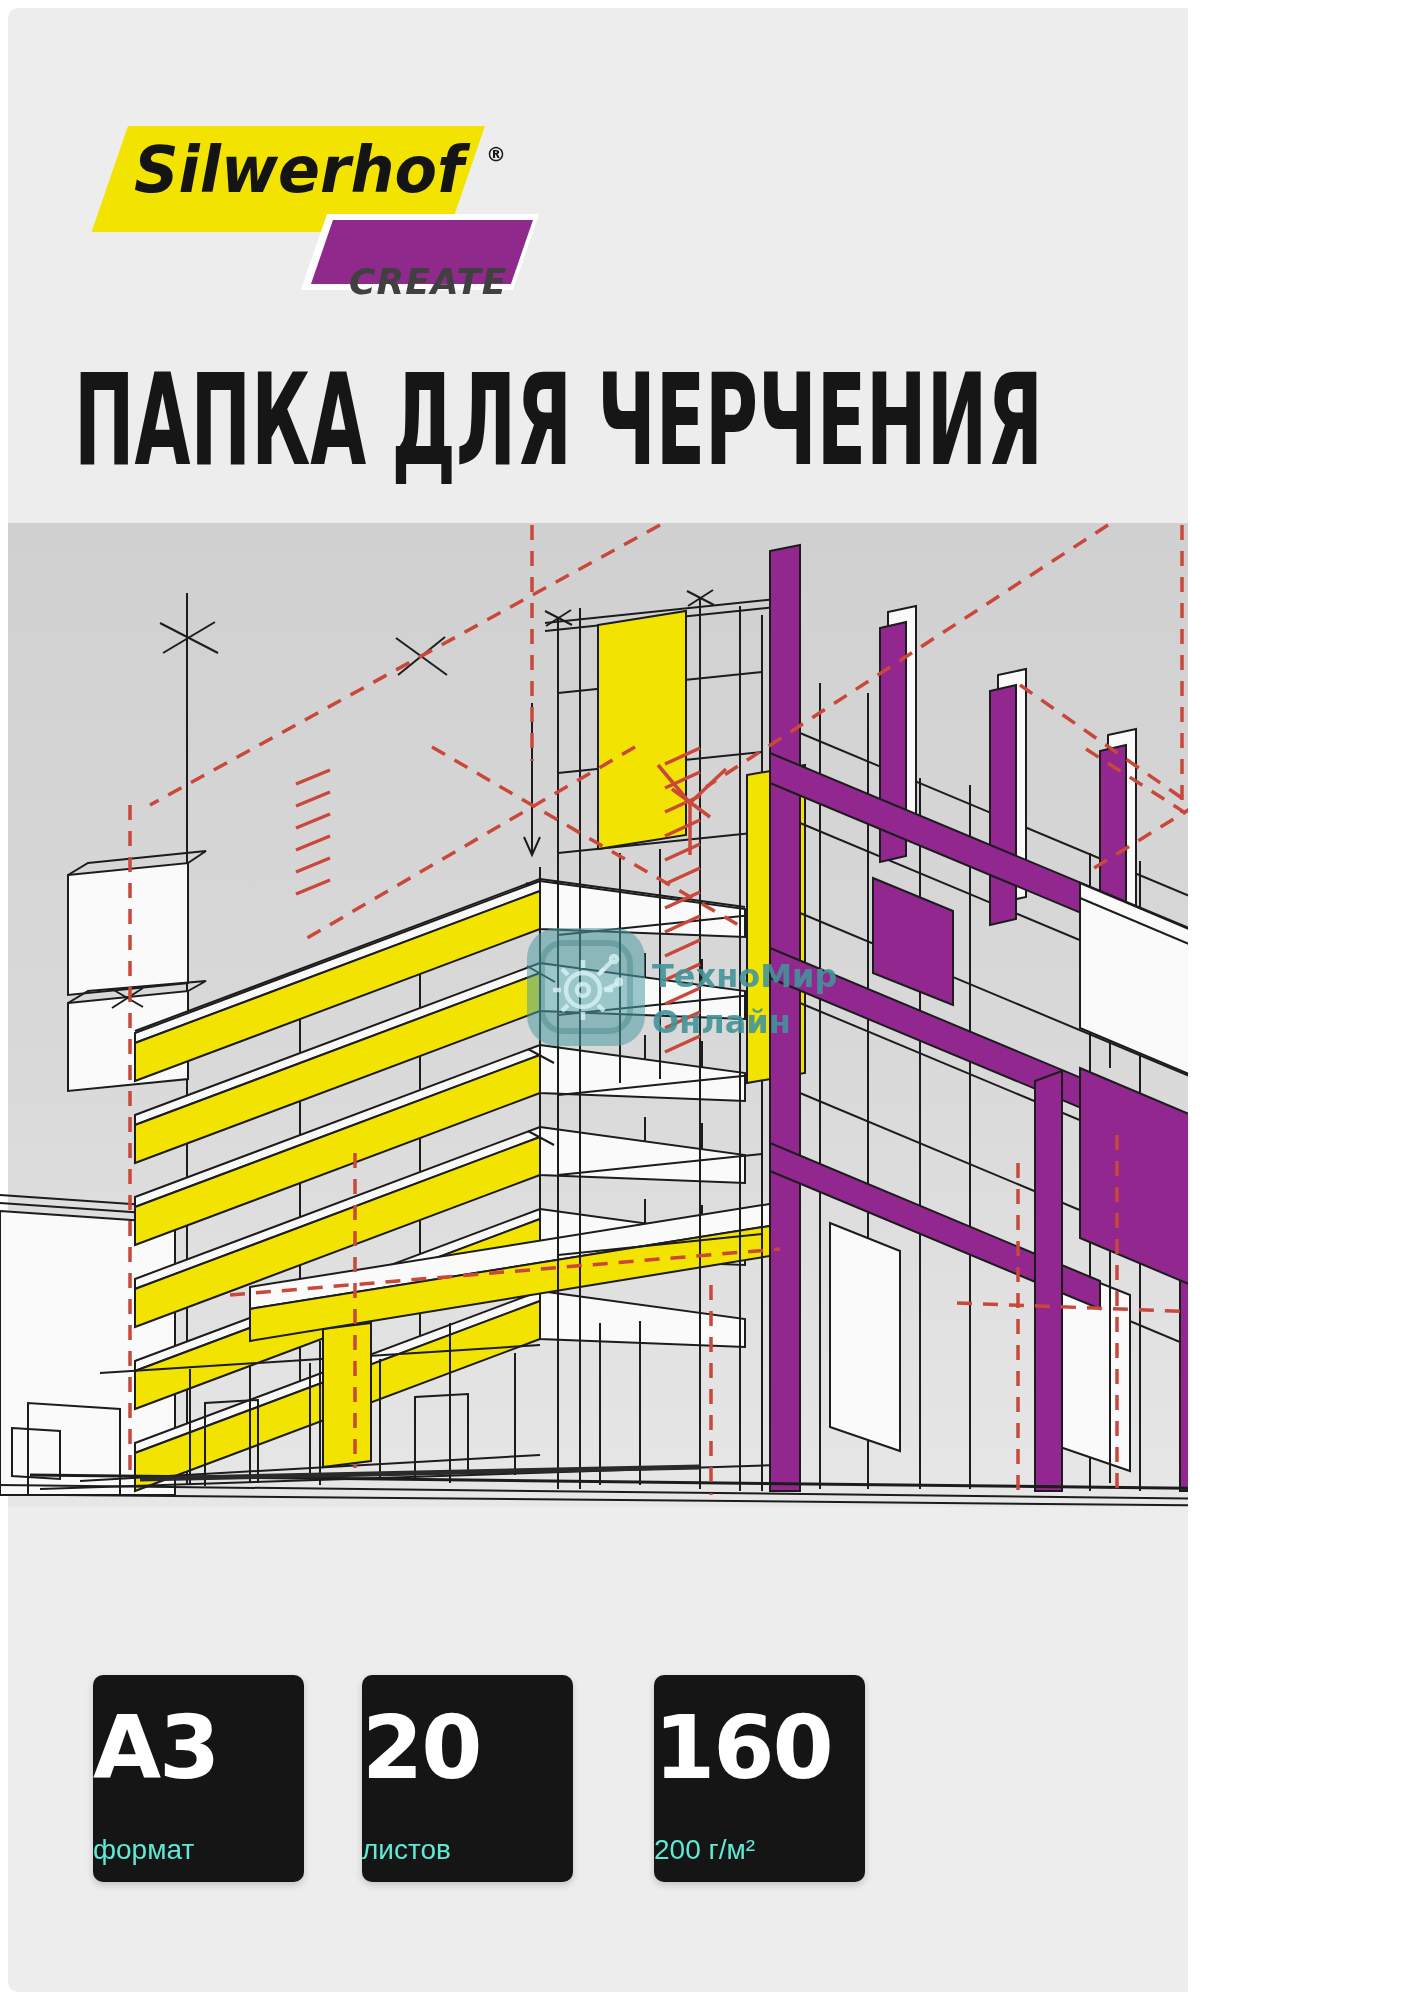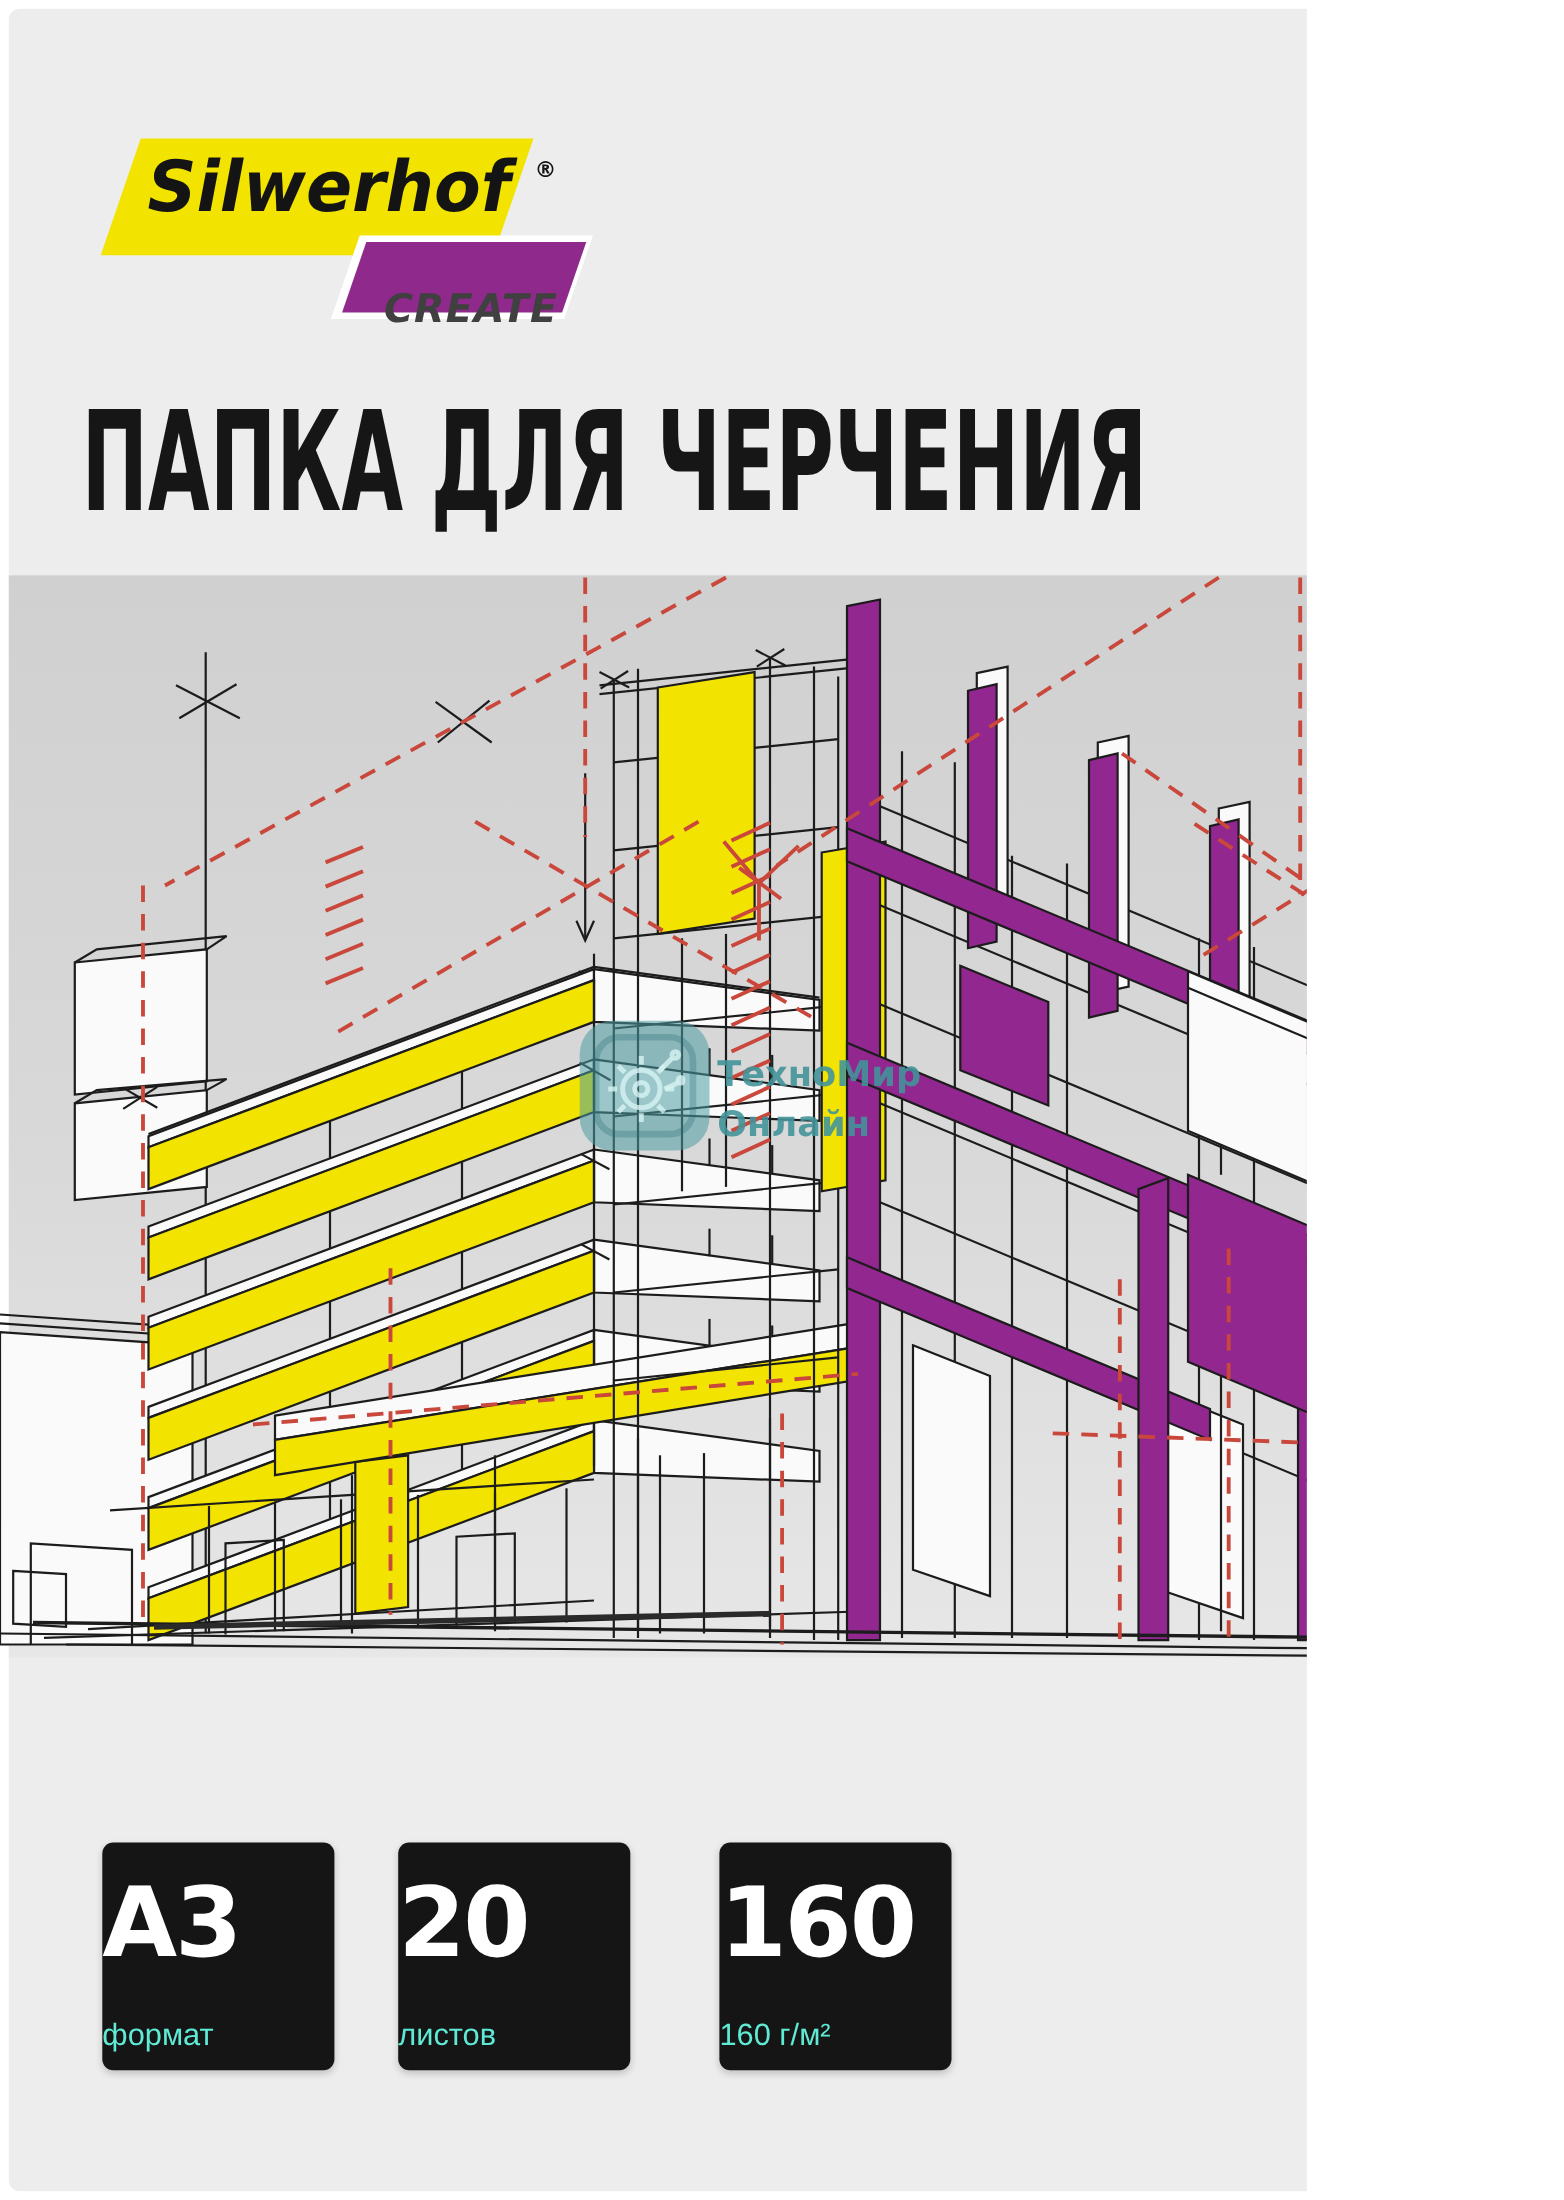--- a/index.html
+++ b/index.html
@@ -321,15 +321,15 @@
   <div class="spec-card" id="spec-0">
     <div class="spec-value">A3</div>
     <div class="spec-label">формат</div>
   </div>
   <div class="spec-card" id="spec-1">
     <div class="spec-value">20</div>
     <div class="spec-label">листов</div>
   </div>
   <div class="spec-card" id="spec-2">
     <div class="spec-value">160</div>
-    <div class="spec-label">160 г/м²</div>
+    <div class="spec-label">200 г/м²</div>
   </div>
 </div>
 
 </body></html>

